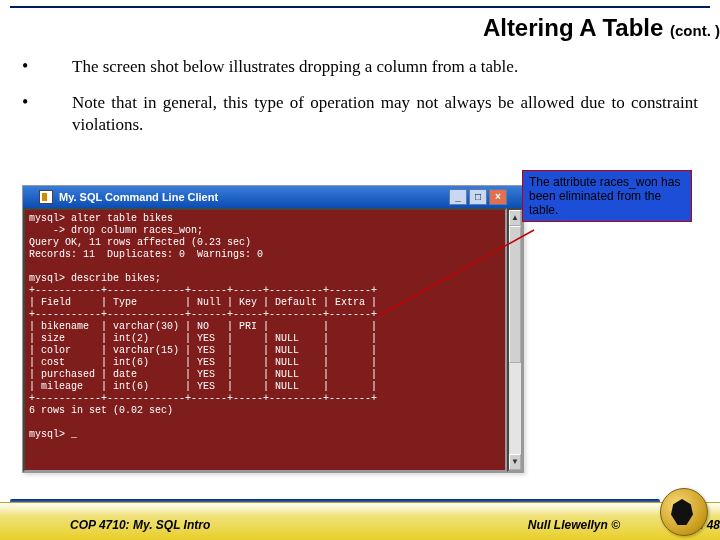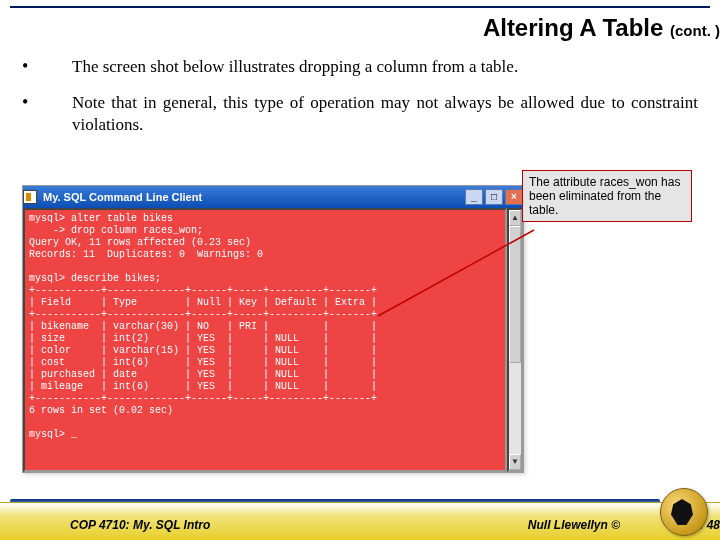--- a/index.html
+++ b/index.html
@@ -46,21 +46,21 @@
     font-size: 17px;
     line-height: 22px;
     text-align: justify;
     margin-left: 12px;
   }
   .callout {
     position: absolute;
     top: 170px;
     right: 28px;
     width: 170px;
-    background: #e5e5e5;
+    background: #1d4ed8;
     border: 1px solid #c00000;
     padding: 4px 6px;
     font-family: Arial, Helvetica, sans-serif;
     font-size: 12px;
     line-height: 14px;
     color: #000;
     z-index: 5;
   }
   .screenshot-wrap {
     position: absolute;
@@ -72,21 +72,21 @@
     background: #d0d0d0;
     box-shadow: 2px 2px 4px rgba(0,0,0,0.15);
     display: flex;
     flex-direction: column;
   }
   .win-titlebar {
     height: 22px;
     background: linear-gradient(#3a7cd8, #0b4db3);
     display: flex;
     align-items: center;
-    padding: 0 0;
+    padding: 0 16px;
     font-family: Tahoma, Arial, sans-serif;
     font-size: 11px;
     color: #fff;
     font-weight: bold;
   }
   .win-icon {
     width: 14px; height: 14px;
     background: #fff;
     border: 1px solid #444;
     margin-right: 6px;
@@ -112,21 +112,21 @@
     color: #000;
   }
   .win-btn.close { background: #e07050; color: #fff; }
   .client {
     flex: 1;
     display: flex;
     background: #d0d0d0;
   }
   .terminal {
     flex: 1;
-    background: #ef4444;
+    background: #7f1d1d;
     color: #fff;
     border: 2px inset #999;
     font-family: "Courier New", Courier, monospace;
     font-size: 10px;
     line-height: 12px;
     padding: 3px 4px;
     white-space: pre;
     overflow: hidden;
   }
   .scrollbar {

